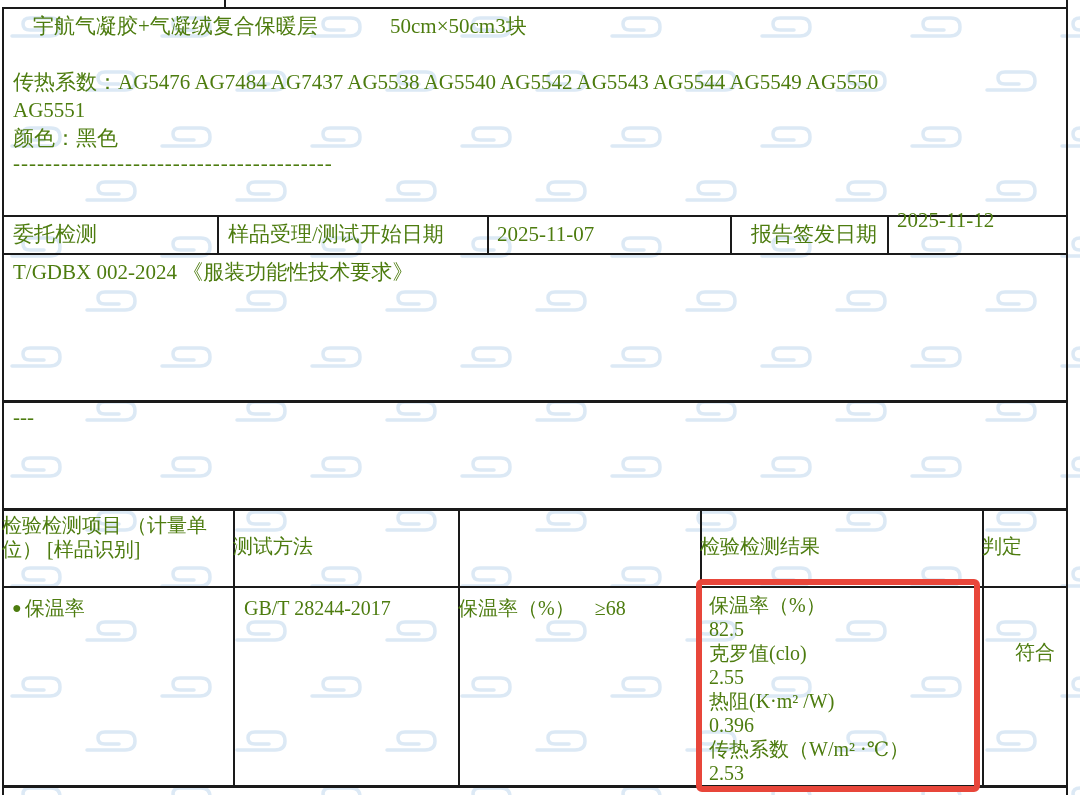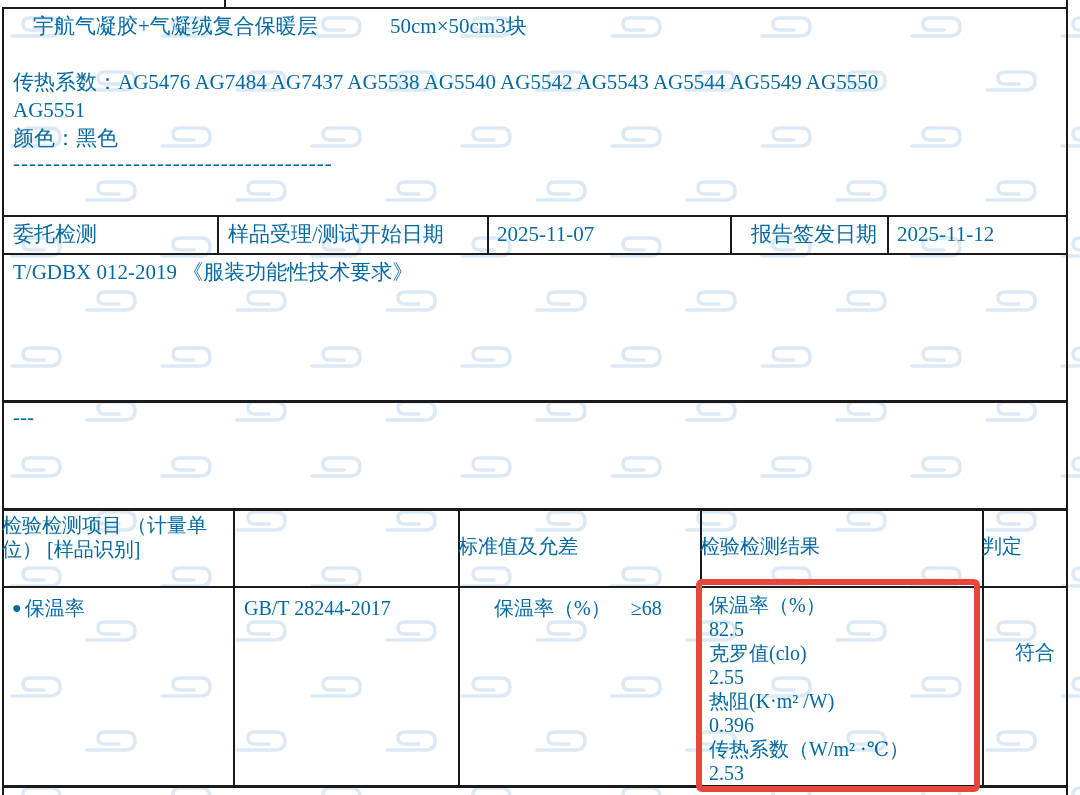--- a/index.html
+++ b/index.html
@@ -2,21 +2,21 @@
 <html><head>
 <meta charset="utf-8">
 <style>
   html,body{margin:0;padding:0;background:#ffffff;}
   .page{
     position:relative;
     width:1080px;height:795px;
     background:#ffffff;
     overflow:hidden;
     font-family:"Liberation Serif","DejaVu Serif",serif;
-    color:#0369a1;
+    color:#4d7c0f;
   }
   .wm{position:absolute;left:0;top:0;z-index:0;}
   .layer{position:absolute;left:0;top:0;width:100%;height:100%;z-index:1;}
   .hl,.vl{position:absolute;background:#1a1a1a;}
   .txt{position:absolute;white-space:nowrap;font-size:21px;line-height:1.25;}
   .t20{font-size:20px;}
   .pre{white-space:pre-line;}
   .center{text-align:left;white-space:normal;}
   .bullet{font-size:16px;vertical-align:2px;padding-right:3px;}
   .highlight{
@@ -75,38 +75,38 @@
     <div class="txt" style="left:390px;top:13px;">50cm×50cm3块</div>
     <div class="txt" style="left:13px;top:69px;">传热系数：AG5476 AG7484 AG7437 AG5538 AG5540 AG5542 AG5543 AG5544 AG5549 AG5550</div>
     <div class="txt" style="left:13px;top:97px;">AG5551</div>
     <div class="txt" style="left:13px;top:125px;">颜色：黑色</div>
     <div class="txt" style="left:13px;top:150px;letter-spacing:1px;">----------------------------------------</div>
 
     <div class="txt" style="left:13px;top:221px;">委托检测</div>
     <div class="txt" style="left:228px;top:221px;">样品受理/测试开始日期</div>
     <div class="txt" style="left:497px;top:221px;">2025-11-07</div>
     <div class="txt" style="left:739px;top:221px;margin-left:12px;">报告签发日期</div>
-    <div class="txt" style="left:897px;top:221px;">2025-11-12</div>
+    <div class="txt" style="left:897px;top:207px;">2025-11-12</div>
 
-    <div class="txt" style="left:13px;top:259px;">T/GDBX 012-2019  《服装功能性技术要求》</div>
+    <div class="txt" style="left:13px;top:259px;">T/GDBX 002-2024  《服装功能性技术要求》</div>
 
     <div class="txt" style="left:13px;top:404px;">---</div>
 
     <div class="txt t20 center pre" style="left:2px;top:513px;width:231px;line-height:24px;">检验检测项目
 （计量单位）
 [样品识别]</div>
-    <div class="txt t20 center" style="left:458px;top:534px;width:242px;">标准值及允差</div>
+    <div class="txt t20 center" style="left:233px;top:534px;width:225px;">测试方法</div>
     <div class="txt t20 center" style="left:700px;top:534px;width:250px;">检验检测结果</div>
     <div class="txt t20 center" style="left:982px;top:534px;width:84px;">判定</div>
 
     <div class="txt t20" style="left:12px;top:596px;">
       <span class="bullet">●</span><span>保温率</span>
     </div>
     <div class="txt t20" style="left:244px;top:596px;">GB/T 28244-2017</div>
-    <div class="txt t20" style="left:494px;top:596px;">保温率（%）　≥68</div>
+    <div class="txt t20" style="left:458px;top:596px;">保温率（%）　≥68</div>
     <div class="txt t20 pre" style="left:709px;top:593px;line-height:24px;">保温率（%）
 82.5
 克罗值(clo)
 2.55
 热阻(K·m² /W)
 0.396
 传热系数（W/m² ·℃）
 2.53</div>
     <div class="txt t20" style="left:1015px;top:596px;margin-top:44px;">符合</div>
 

